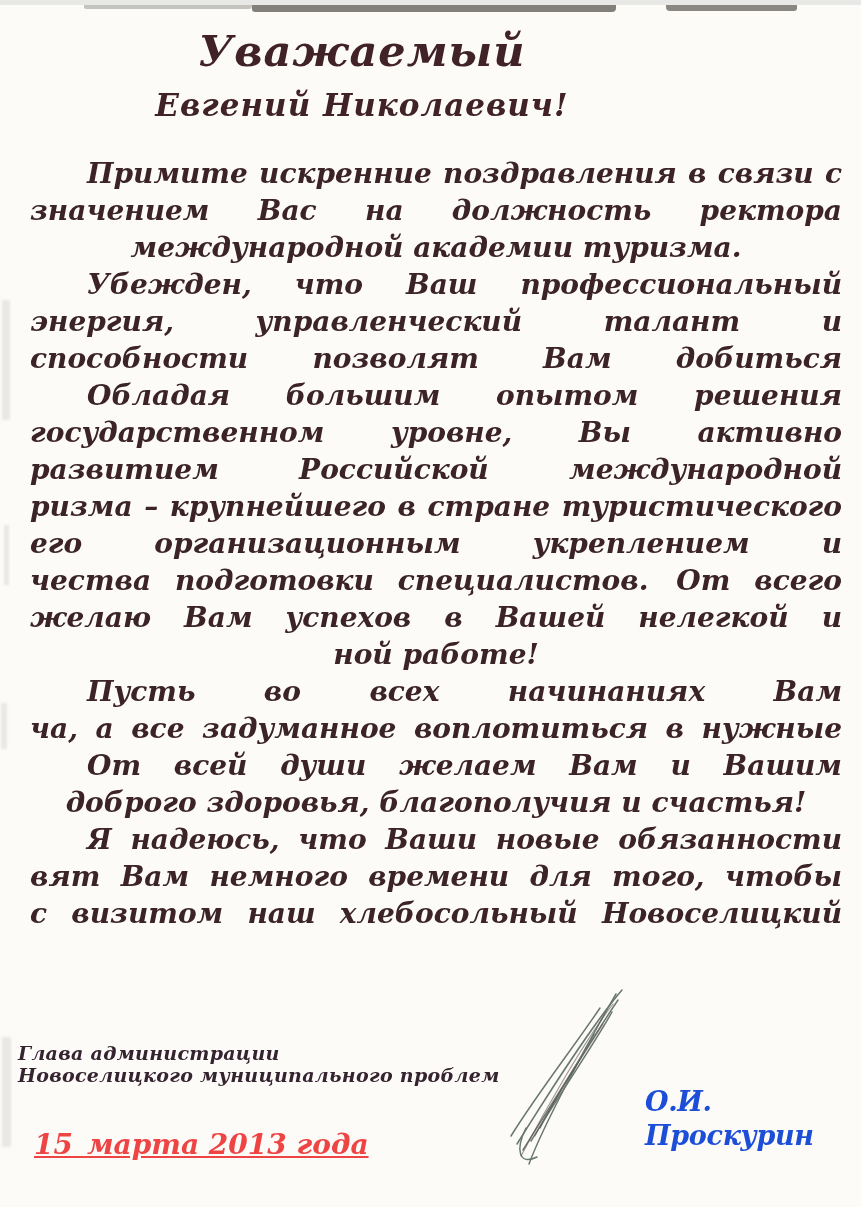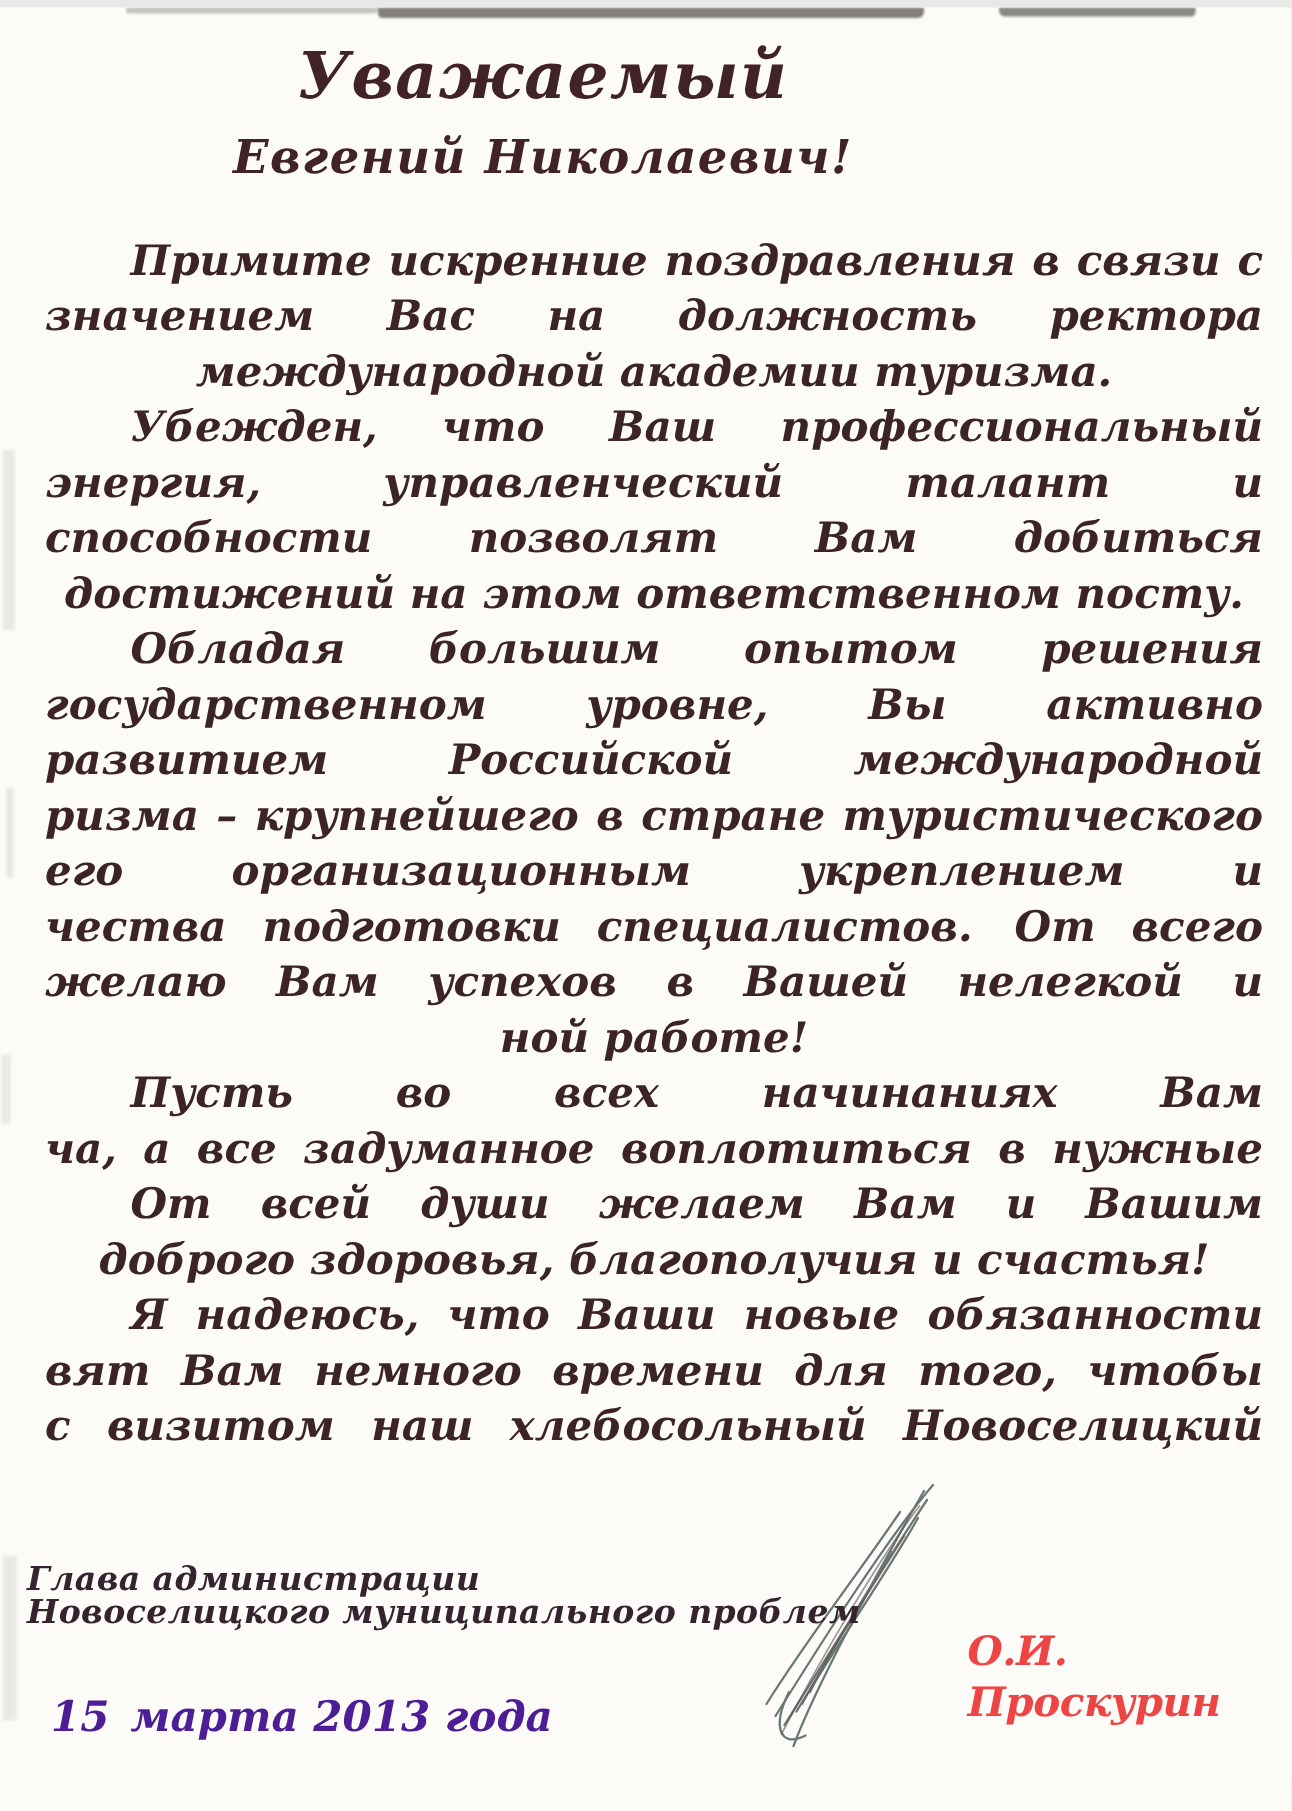--- a/index.html
+++ b/index.html
@@ -45,35 +45,36 @@
   }
   .ln { height:37px; line-height:37px; overflow:hidden; text-align:center; }
   .ln.fill { text-align:justify; }
   .ln.fill::after { content:""; display:inline-block; width:100%; height:0; vertical-align:top; }
   .ln.ind { text-indent:57px; }
 
   
   .sender {
     position:absolute; left:18px; top:1037px;
     font-weight:bold; font-style:italic;
-    font-size:22px; line-height:22px;
+    font-size:19px; line-height:22px;
     letter-spacing:.3px;
     color:#352330;
   }
   .date-line {
     position:absolute; left:34px; top:1121px;
     font-weight:bold; font-style:italic;
     font-size:28px; line-height:38px;
-    color:#4c1d95;
+    color:#ef4444;
+    text-decoration:underline;
   }
   .signer {
     position:absolute; left:645px; top:1080px;
     font-weight:bold; font-style:italic;
     font-size:27px; line-height:34px; letter-spacing:-0.3px;
-    color:#ef4444;
+    color:#1d4ed8;
   }
   .signature-svg { position:absolute; left:495px; top:973px; }
 </style>
 </head>
 <body>
 
 <div class="page">
 
   <div class="artifact art-top-1"></div>
   <div class="artifact art-top-2"></div>
@@ -89,21 +90,20 @@
   </div>
 
   <div class="body-block">
     <div class="ln ind fill">Примите искренние поздравления в связи с на-</div>
     <div class="ln fill">значением Вас на должность ректора Российской</div>
     <div class="ln">международной академии туризма.</div>
 
     <div class="ln ind fill">Убежден, что Ваш профессиональный опыт,</div>
     <div class="ln fill">энергия, управленческий талант и организаторские</div>
     <div class="ln fill">способности позволят Вам добиться значительных</div>
-    <div class="ln">достижений на этом ответственном посту.</div>
 
     <div class="ln ind fill">Обладая большим опытом решения проблем на</div>
     <div class="ln fill">государственном уровне, Вы активно занимаетесь</div>
     <div class="ln fill">развитием Российской международной академии ту-</div>
     <div class="ln fill">ризма – крупнейшего в стране туристического вуза,</div>
     <div class="ln fill">его организационным укреплением и повышением ка-</div>
     <div class="ln fill">чества подготовки специалистов. От всего сердца</div>
     <div class="ln fill">желаю Вам успехов в Вашей нелегкой и ответствен-</div>
     <div class="ln">ной работе!</div>
 

